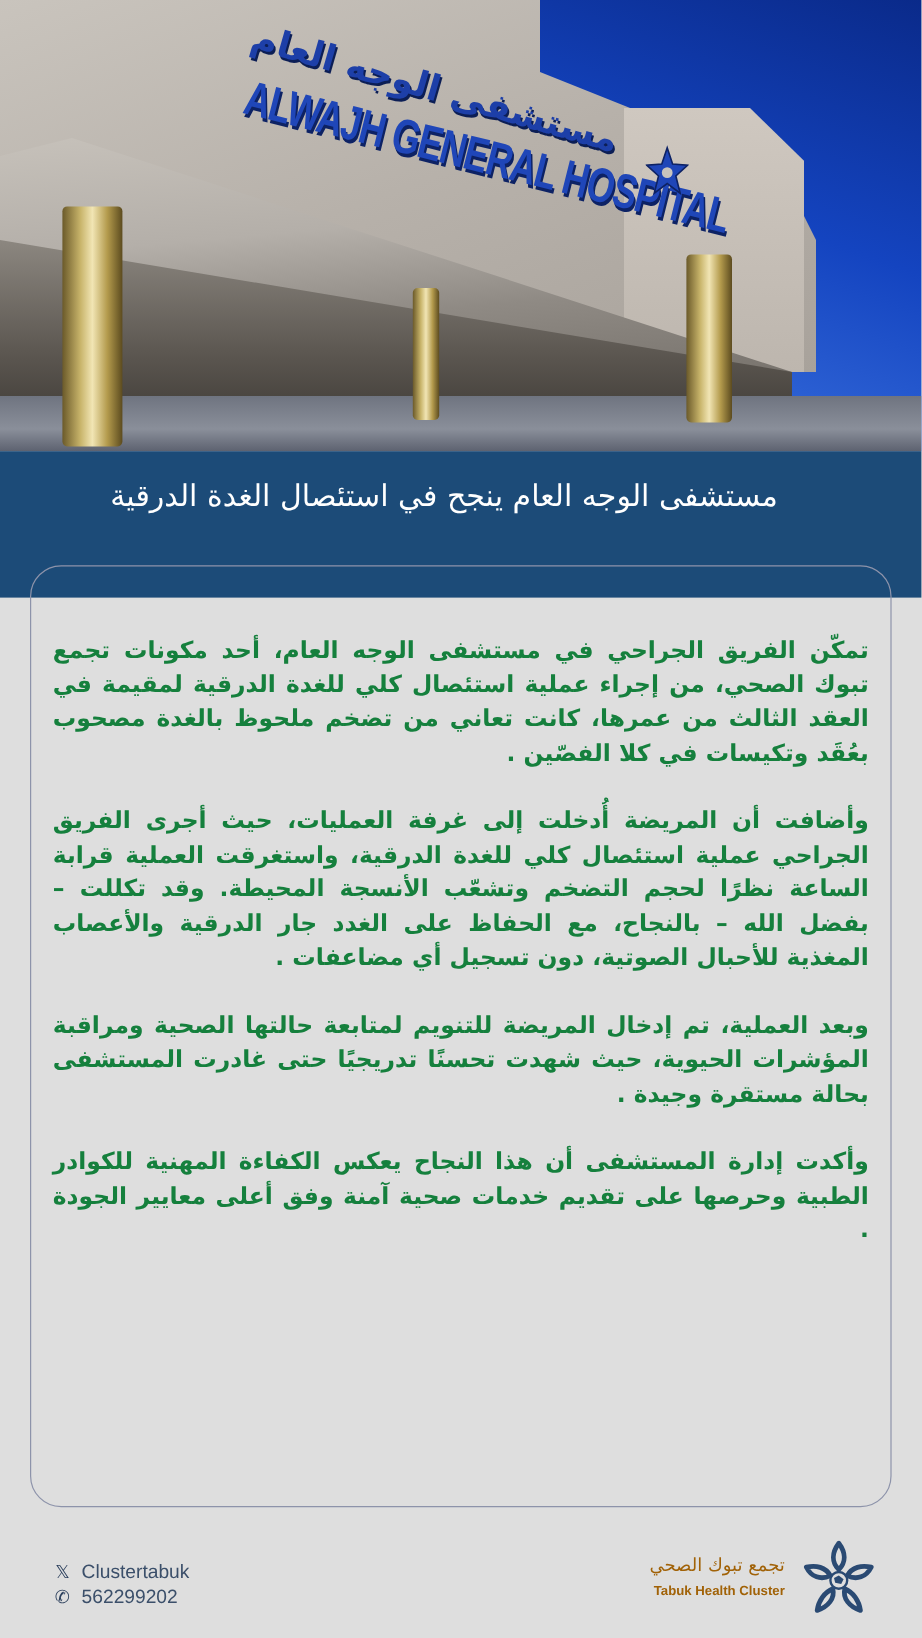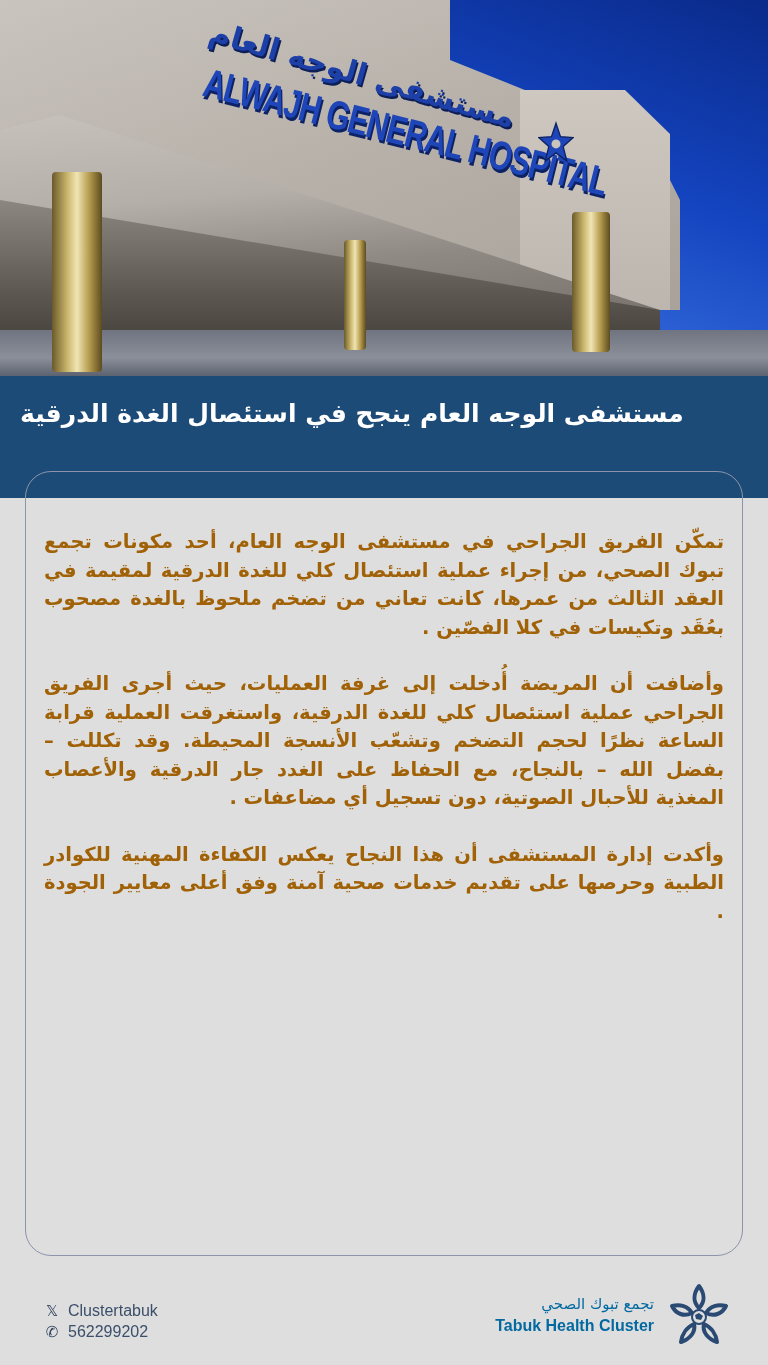--- a/index.html
+++ b/index.html
@@ -30,40 +30,40 @@
       transform: rotate(16deg); transform-origin: left top; letter-spacing: 2px;
       text-shadow: 2px 2px 0 #0c1e55; direction: rtl; white-space: nowrap; }
     .sign-en { position: absolute; left: 210px; top: 60px; font-family: "Liberation Sans", sans-serif;
       font-size: 30px; font-weight: bold; color: #1f46b8; letter-spacing: -1px;
       transform: rotate(14deg) scaleY(1.35); transform-origin: left top;
       text-shadow: 2px 2px 0 #0d2264; white-space: nowrap; }
     .sign-logo { position: absolute; left: 538px; top: 120px; width: 36px; height: 46px; }
 
     
     .title-band { position: absolute; left: 0; top: 376px; width: 768px; height: 122px; background: #1c4b78; }
-    .title { position: absolute; right: 48px; top: 393px; width: 700px; direction: rtl; text-align: left;
-      color: #ffffff; font-size: 25px; line-height: 42px; font-weight: bold; }
+    .title { position: absolute; right: 48px; top: 393px; width: 700px; direction: rtl; text-align: center;
+      color: #ffffff; font-size: 25px; line-height: 42px; font-weight: normal; }
 
     
     .card { position: absolute; left: 25px; top: 471px; width: 718px; height: 785px;
       border: 1.5px solid #8d93aa; border-radius: 26px; }
     .card-cover { position: absolute; left: 25px; top: 471px; width: 718px; height: 27px; }
     .body-text { position: absolute; left: 44px; top: 528px; width: 680px; direction: rtl; text-align: justify;
-      text-align-last: right; color: #a16207; font-size: 19.5px; line-height: 28.5px; font-weight: bold; }
+      text-align-last: right; color: #15803d; font-size: 19.5px; line-height: 28.5px; font-weight: bold; }
     .body-text p { margin-bottom: 28px; }
 
     
     .footer-left { position: absolute; left: 44px; top: 1300px; font-family: "Liberation Sans", sans-serif;
       color: #3b4f6a; font-size: 16px; line-height: 21px; }
     .footer-left .row { display: flex; align-items: center; gap: 8px; }
     .footer-left .ic { width: 16px; text-align: center; font-size: 15px; color: #2b3f5c; }
     .brand { position: absolute; right: 36px; top: 1282px; display: flex; align-items: center; gap: 12px; }
-    .brand-text { text-align: right; color: #0369a1; }
+    .brand-text { text-align: right; color: #a16207; }
     .brand-ar { font-size: 15px; direction: rtl; line-height: 22px; }
-    .brand-en { font-family: "Liberation Sans", sans-serif; font-size: 16px; font-weight: bold; line-height: 22px; }
+    .brand-en { font-family: "Liberation Sans", sans-serif; font-size: 11px; font-weight: bold; line-height: 22px; }
     .brand-logo { width: 66px; height: 66px; }
   </style>
 </head>
 <body>
 
 <div class="hero">
   <div class="bldg-face"></div>
   <div class="bldg-right"></div>
   <div class="canopy"></div>
   <div class="underside"></div>
@@ -82,20 +82,21 @@
 <div class="title-band"></div>
 <div class="card"></div>
 <div class="card-cover" style="background:transparent;"></div>
 <h1 class="title">
   <div>مستشفى الوجه العام ينجح في استئصال الغدة الدرقية</div>
 </h1>
 
 <div class="body-text">
   <p>تمكّن الفريق الجراحي في مستشفى الوجه العام، أحد مكونات تجمع تبوك الصحي، من إجراء عملية استئصال كلي للغدة الدرقية لمقيمة في العقد الثالث من عمرها، كانت تعاني من تضخم ملحوظ بالغدة مصحوب بعُقَد وتكيسات في كلا الفصّين .</p>
   <p>وأضافت أن المريضة أُدخلت إلى غرفة العمليات، حيث أجرى الفريق الجراحي عملية استئصال كلي للغدة الدرقية، واستغرقت العملية قرابة الساعة نظرًا لحجم التضخم وتشعّب الأنسجة المحيطة. وقد تكللت – بفضل الله – بالنجاح، مع الحفاظ على الغدد جار الدرقية والأعصاب المغذية للأحبال الصوتية، دون تسجيل أي مضاعفات .</p>
+  <p>وبعد العملية، تم إدخال المريضة للتنويم لمتابعة حالتها الصحية ومراقبة المؤشرات الحيوية، حيث شهدت تحسنًا تدريجيًا حتى غادرت المستشفى بحالة مستقرة وجيدة .</p>
   <p>وأكدت إدارة المستشفى أن هذا النجاح يعكس الكفاءة المهنية للكوادر الطبية وحرصها على تقديم خدمات صحية آمنة وفق أعلى معايير الجودة .</p>
 </div>
 
 <div class="footer-left">
   <div class="row">
     <span class="ic">𝕏</span>
     <span>Clustertabuk</span>
   </div>
   <div class="row">
     <span class="ic">✆</span>

